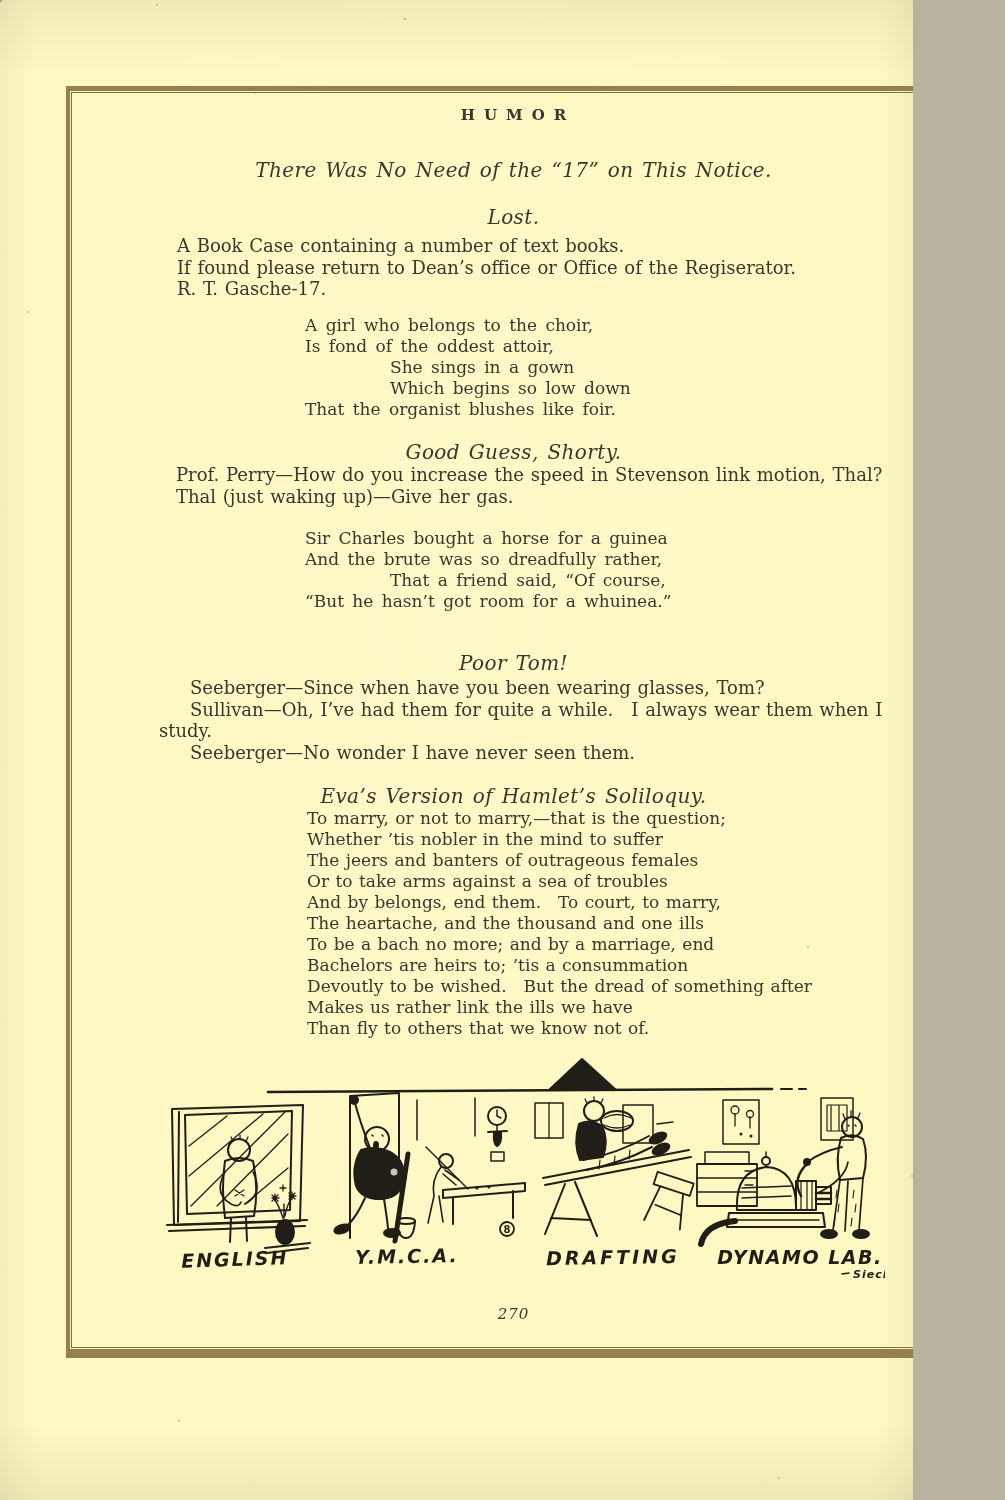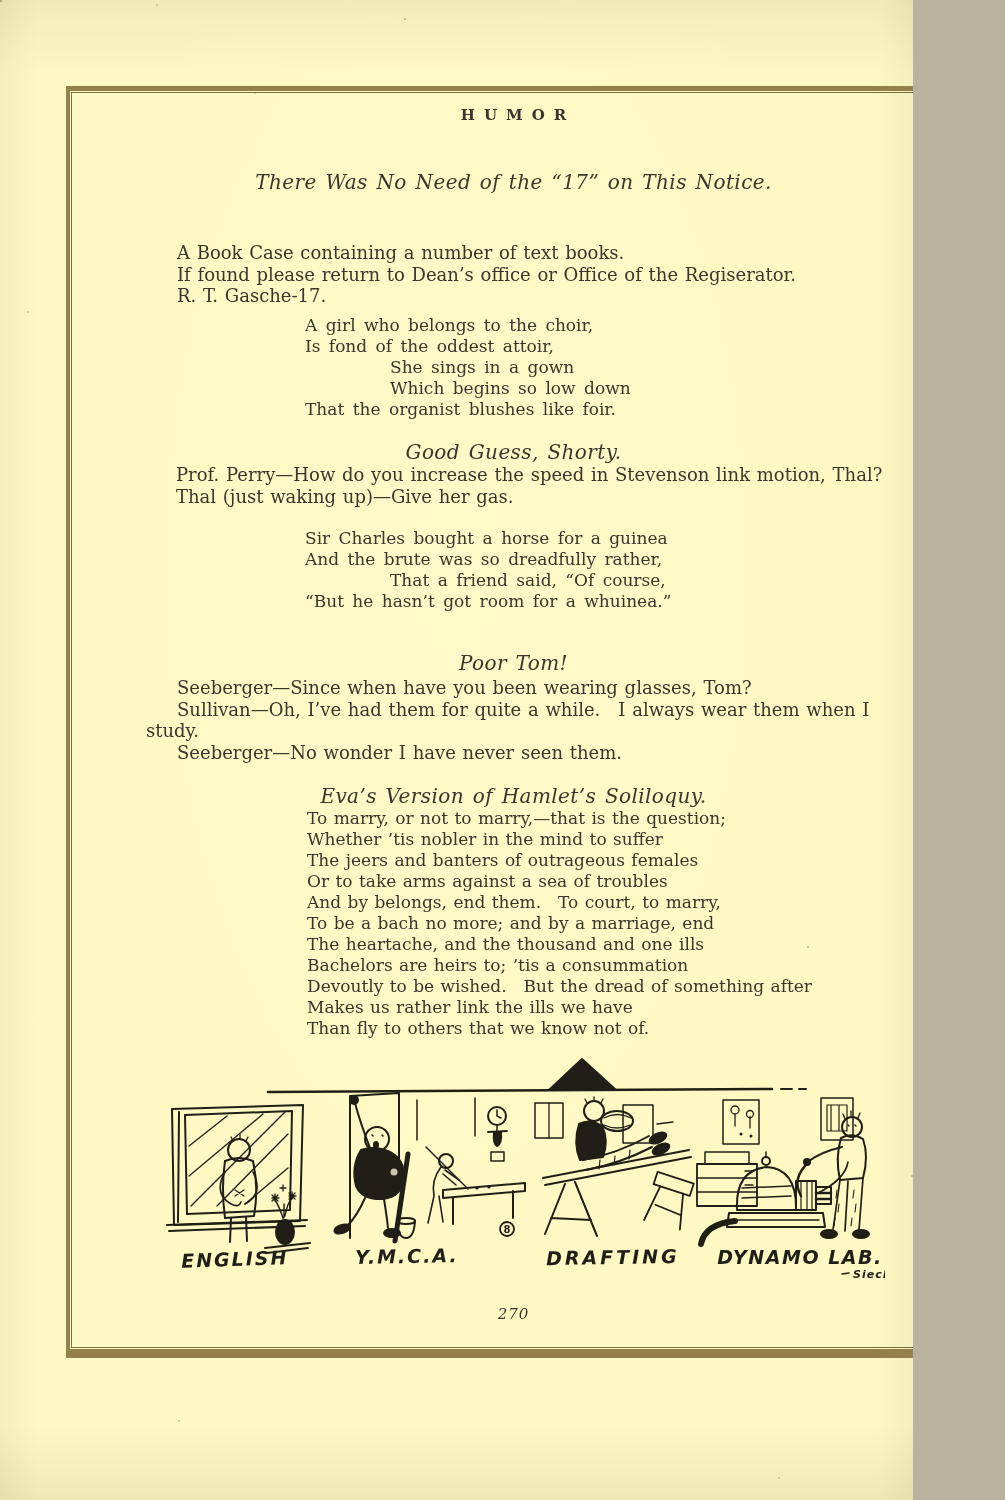--- a/index.html
+++ b/index.html
@@ -38,22 +38,23 @@
 
 <div class="scan">
   <div class="specks"></div>
 
   <div class="frame">
     <div class="frame-inner"></div>
   </div>
 
   <div class="abs center running-head" style="top:106px">HUMOR</div>
 
-  <div class="abs center sec-title" style="top:170px">There Was No Need of the “17” on This Notice.</div>
-  <div class="abs body-text" style="left:177px;top:242px;width:740px">
+  <div class="abs center sec-title" style="top:158px">There Was No Need of the “17” on This Notice.</div>
+  <div class="abs center sec-title" style="top:205px">Lost.</div>
+  <div class="abs body-text" style="left:177px;top:235px;width:740px">
     <div class="line">A Book Case containing a number of text books.</div>
     <div class="line">If found please return to Dean’s office or Office of the Regiserator.</div>
     <div class="line">R. T. Gasche-17.</div>
   </div>
 
   <div class="abs poem" style="left:305px;top:315px;width:520px">
     <div class="line">A girl who belongs to the choir,</div>
     <div class="line">Is fond of the oddest attoir,</div>
     <div class="line ind">She sings in a gown</div>
     <div class="line ind">Which begins so low down</div>
@@ -67,35 +68,35 @@
   </div>
 
   <div class="abs poem" style="left:305px;top:528px;width:520px">
     <div class="line">Sir Charles bought a horse for a guinea</div>
     <div class="line">And the brute was so dreadfully rather,</div>
     <div class="line ind">That a friend said, “Of course,</div>
     <div class="line">“But he hasn’t got room for a whuinea.”</div>
   </div>
 
   <div class="abs center sec-title" style="top:651px">Poor Tom!</div>
-  <div class="abs body-text dialog" style="left:146px;top:677px;width:727px">
+  <div class="abs body-text dialog" style="left:159px;top:677px;width:727px">
     <p>Seeberger—Since when have you been wearing glasses, Tom?</p>
     <p>Sullivan—Oh, I’ve had them for quite a while. I always wear them when I study.</p>
     <p>Seeberger—No wonder I have never seen them.</p>
   </div>
 
   <div class="abs center sec-title" style="top:784px">Eva’s Version of Hamlet’s Soliloquy.</div>
   <div class="abs poem" style="left:307px;top:808px;width:640px;word-spacing:1px">
     <div class="line">To marry, or not to marry,—that is the question;</div>
     <div class="line">Whether ’tis nobler in the mind to suffer</div>
     <div class="line">The jeers and banters of outrageous females</div>
     <div class="line">Or to take arms against a sea of troubles</div>
     <div class="line">And by belongs, end them. To court, to marry,</div>
+    <div class="line">The heartache, and the thousand and one ills</div>
     <div class="line">To be a bach no more; and by a marriage, end</div>
-    <div class="line">The heartache, and the thousand and one ills</div>
     <div class="line">Bachelors are heirs to; ’tis a consummation</div>
     <div class="line">Devoutly to be wished. But the dread of something after</div>
     <div class="line">Makes us rather link the ills we have</div>
     <div class="line">Than fly to others that we know not of.</div>
   </div>
 
   <svg class="cartoon" viewBox="0 0 740 232" width="740" height="232">
     <g stroke="#211e17" stroke-width="2" fill="none" stroke-linecap="round" stroke-linejoin="round">
 
       <g>

